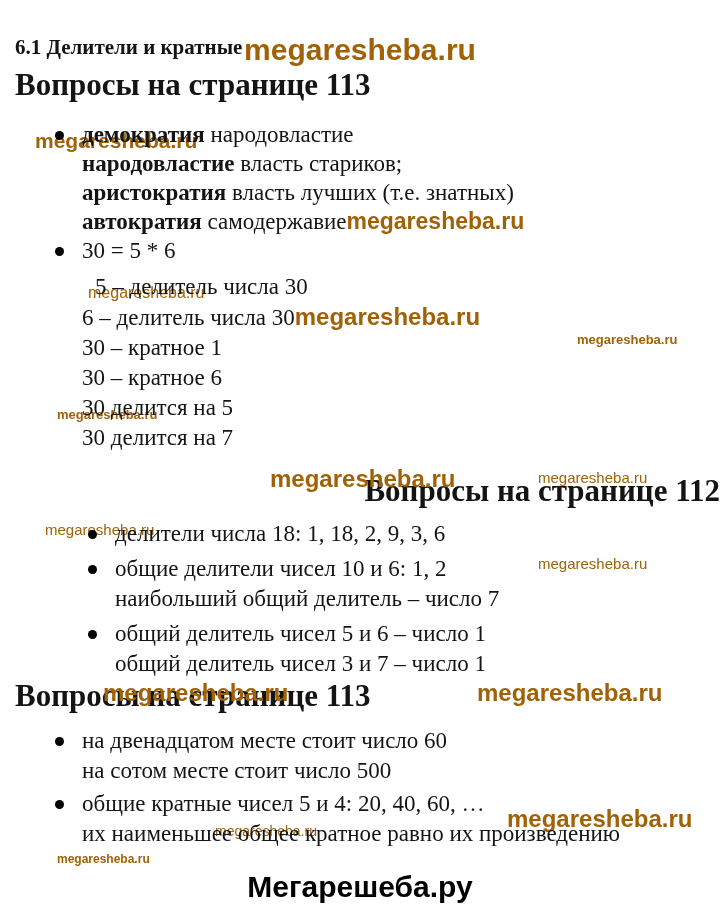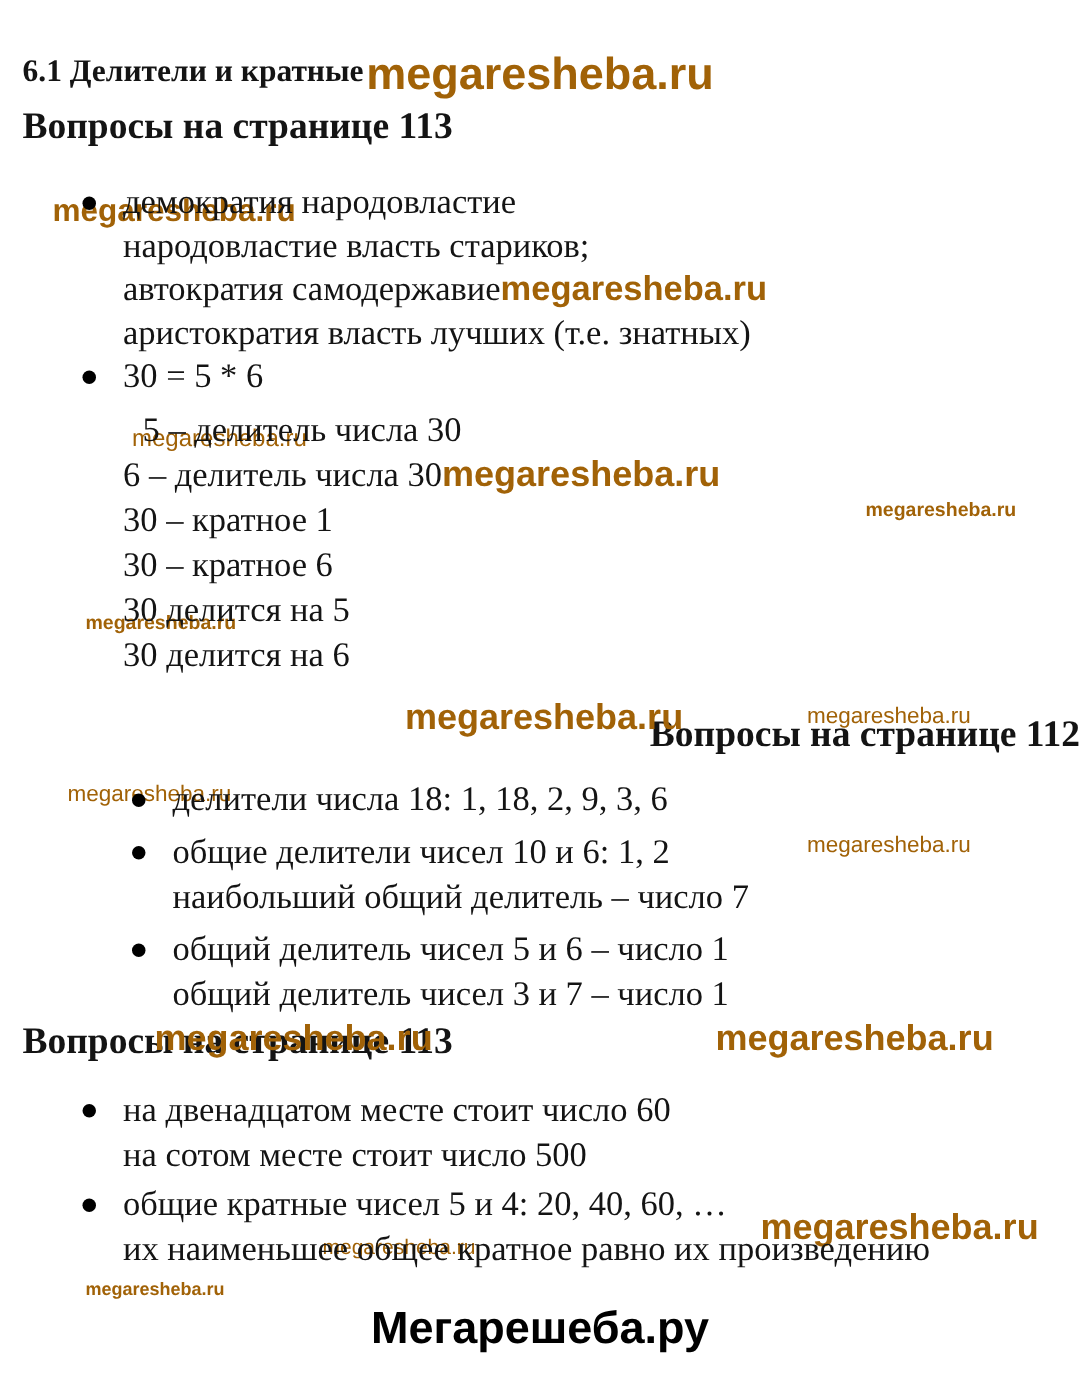--- a/index.html
+++ b/index.html
@@ -2,39 +2,39 @@
 <html><head>
 <meta charset="utf-8">
 <style>
   html,body{margin:0;padding:0;background:#fff;}
   body{width:720px;height:920px;overflow:hidden;position:relative;
        font-family:"Liberation Serif",serif;color:#141414;}
   .page{position:relative;width:720px;height:920px;}
 
   
   .doc-title{font-size:21px;font-weight:bold;margin:33px 0 0 15px;line-height:28px;}
-  .sec-heading{font-size:25px;font-weight:bold;margin:0 0 0 15px;line-height:28px;}
+  .sec-heading{font-size:31px;font-weight:bold;margin:0 0 0 15px;line-height:28px;}
   .h-113a{margin-top:10px;}
   .h-112{margin-top:24px;text-align:right;}
   .h-113b{margin-top:3px;}
 
   
   ul.blist{list-style:none;margin:0;padding:0 0 0 82px;font-size:23px;}
   ul.l1{margin-top:21px;}
   ul.l2{margin-top:14px;margin-left:33px;}
   ul.l3{margin-top:16px;}
   ul.blist li{position:relative;}
   ul.l2 li + li{margin-top:5px;}
   ul.l3 li + li{margin-top:3px;}
   ul.blist li::before{content:"";position:absolute;left:-27px;top:11px;
        width:9px;height:9px;border-radius:50%;background:#000;}
   .line{line-height:29px;white-space:nowrap;}
   .line-30{line-height:30px;}
   .gap-sm{margin-top:7px;margin-left:13px;}
-  .term-b{font-weight:normal;}
+  .term-b{font-weight:bold;}
 
   
   .wm{font-family:"Liberation Sans",sans-serif;color:#a16207;white-space:nowrap;}
   .wm-abs{position:absolute;}
   .wm-top{top:0;left:50%;transform:translateX(-50%);font-size:30px;font-weight:bold;}
   .wm-2{left:35px;top:96px;font-size:21px;font-weight:bold;}
   .wm-4{left:88px;top:251px;font-size:16px;font-weight:normal;}
   .wm-6{left:577px;top:299px;font-size:13px;font-weight:bold;}
   .wm-7{left:57px;top:374px;font-size:13px;font-weight:bold;}
   .wm-8{left:270px;top:432px;font-size:24px;font-weight:bold;}
@@ -73,31 +73,31 @@
   <span class="wm wm-abs wm-15">megaresheba.ru</span>
   <span class="wm wm-abs wm-16">megaresheba.ru</span>
 
   <div class="doc-title">6.1 Делители и кратные</div>
   <div class="sec-heading h-113a">Вопросы на странице 113</div>
 
   <ul class="blist l1">
     <li>
       <div class="line"><span class="term-b">демократия</span><span> народовластие</span></div>
       <div class="line"><span class="term-b">народовластие</span><span> власть стариков;</span></div>
+      <div class="line"><span class="term-b">аристократия</span><span> власть лучших (т.е. знатных)</span></div>
       <div class="line"><span class="term-b">автократия</span><span> самодержавие</span><span class="wm wm-inline">megaresheba.ru</span></div>
-      <div class="line"><span class="term-b">аристократия</span><span> власть лучших (т.е. знатных)</span></div>
     </li>
     <li>
       <div class="line">30 = 5 * 6</div>
       <div class="line line-30 gap-sm">5 – делитель числа 30</div>
       <div class="line line-30"><span>6 – делитель числа 30</span><span class="wm wm-inline-lg">megaresheba.ru</span></div>
       <div class="line line-30">30 – кратное 1</div>
       <div class="line line-30">30 – кратное 6</div>
       <div class="line line-30">30 делится на 5</div>
-      <div class="line line-30">30 делится на 6</div>
+      <div class="line line-30">30 делится на 7</div>
     </li>
   </ul>
 
   <div class="sec-heading h-112">Вопросы на странице 112</div>
   <ul class="blist l2">
     <li>
       <div class="line line-30">делители числа 18: 1, 18, 2, 9, 3, 6</div>
     </li>
     <li>
       <div class="line line-30">общие делители чисел 10 и 6: 1, 2</div>

